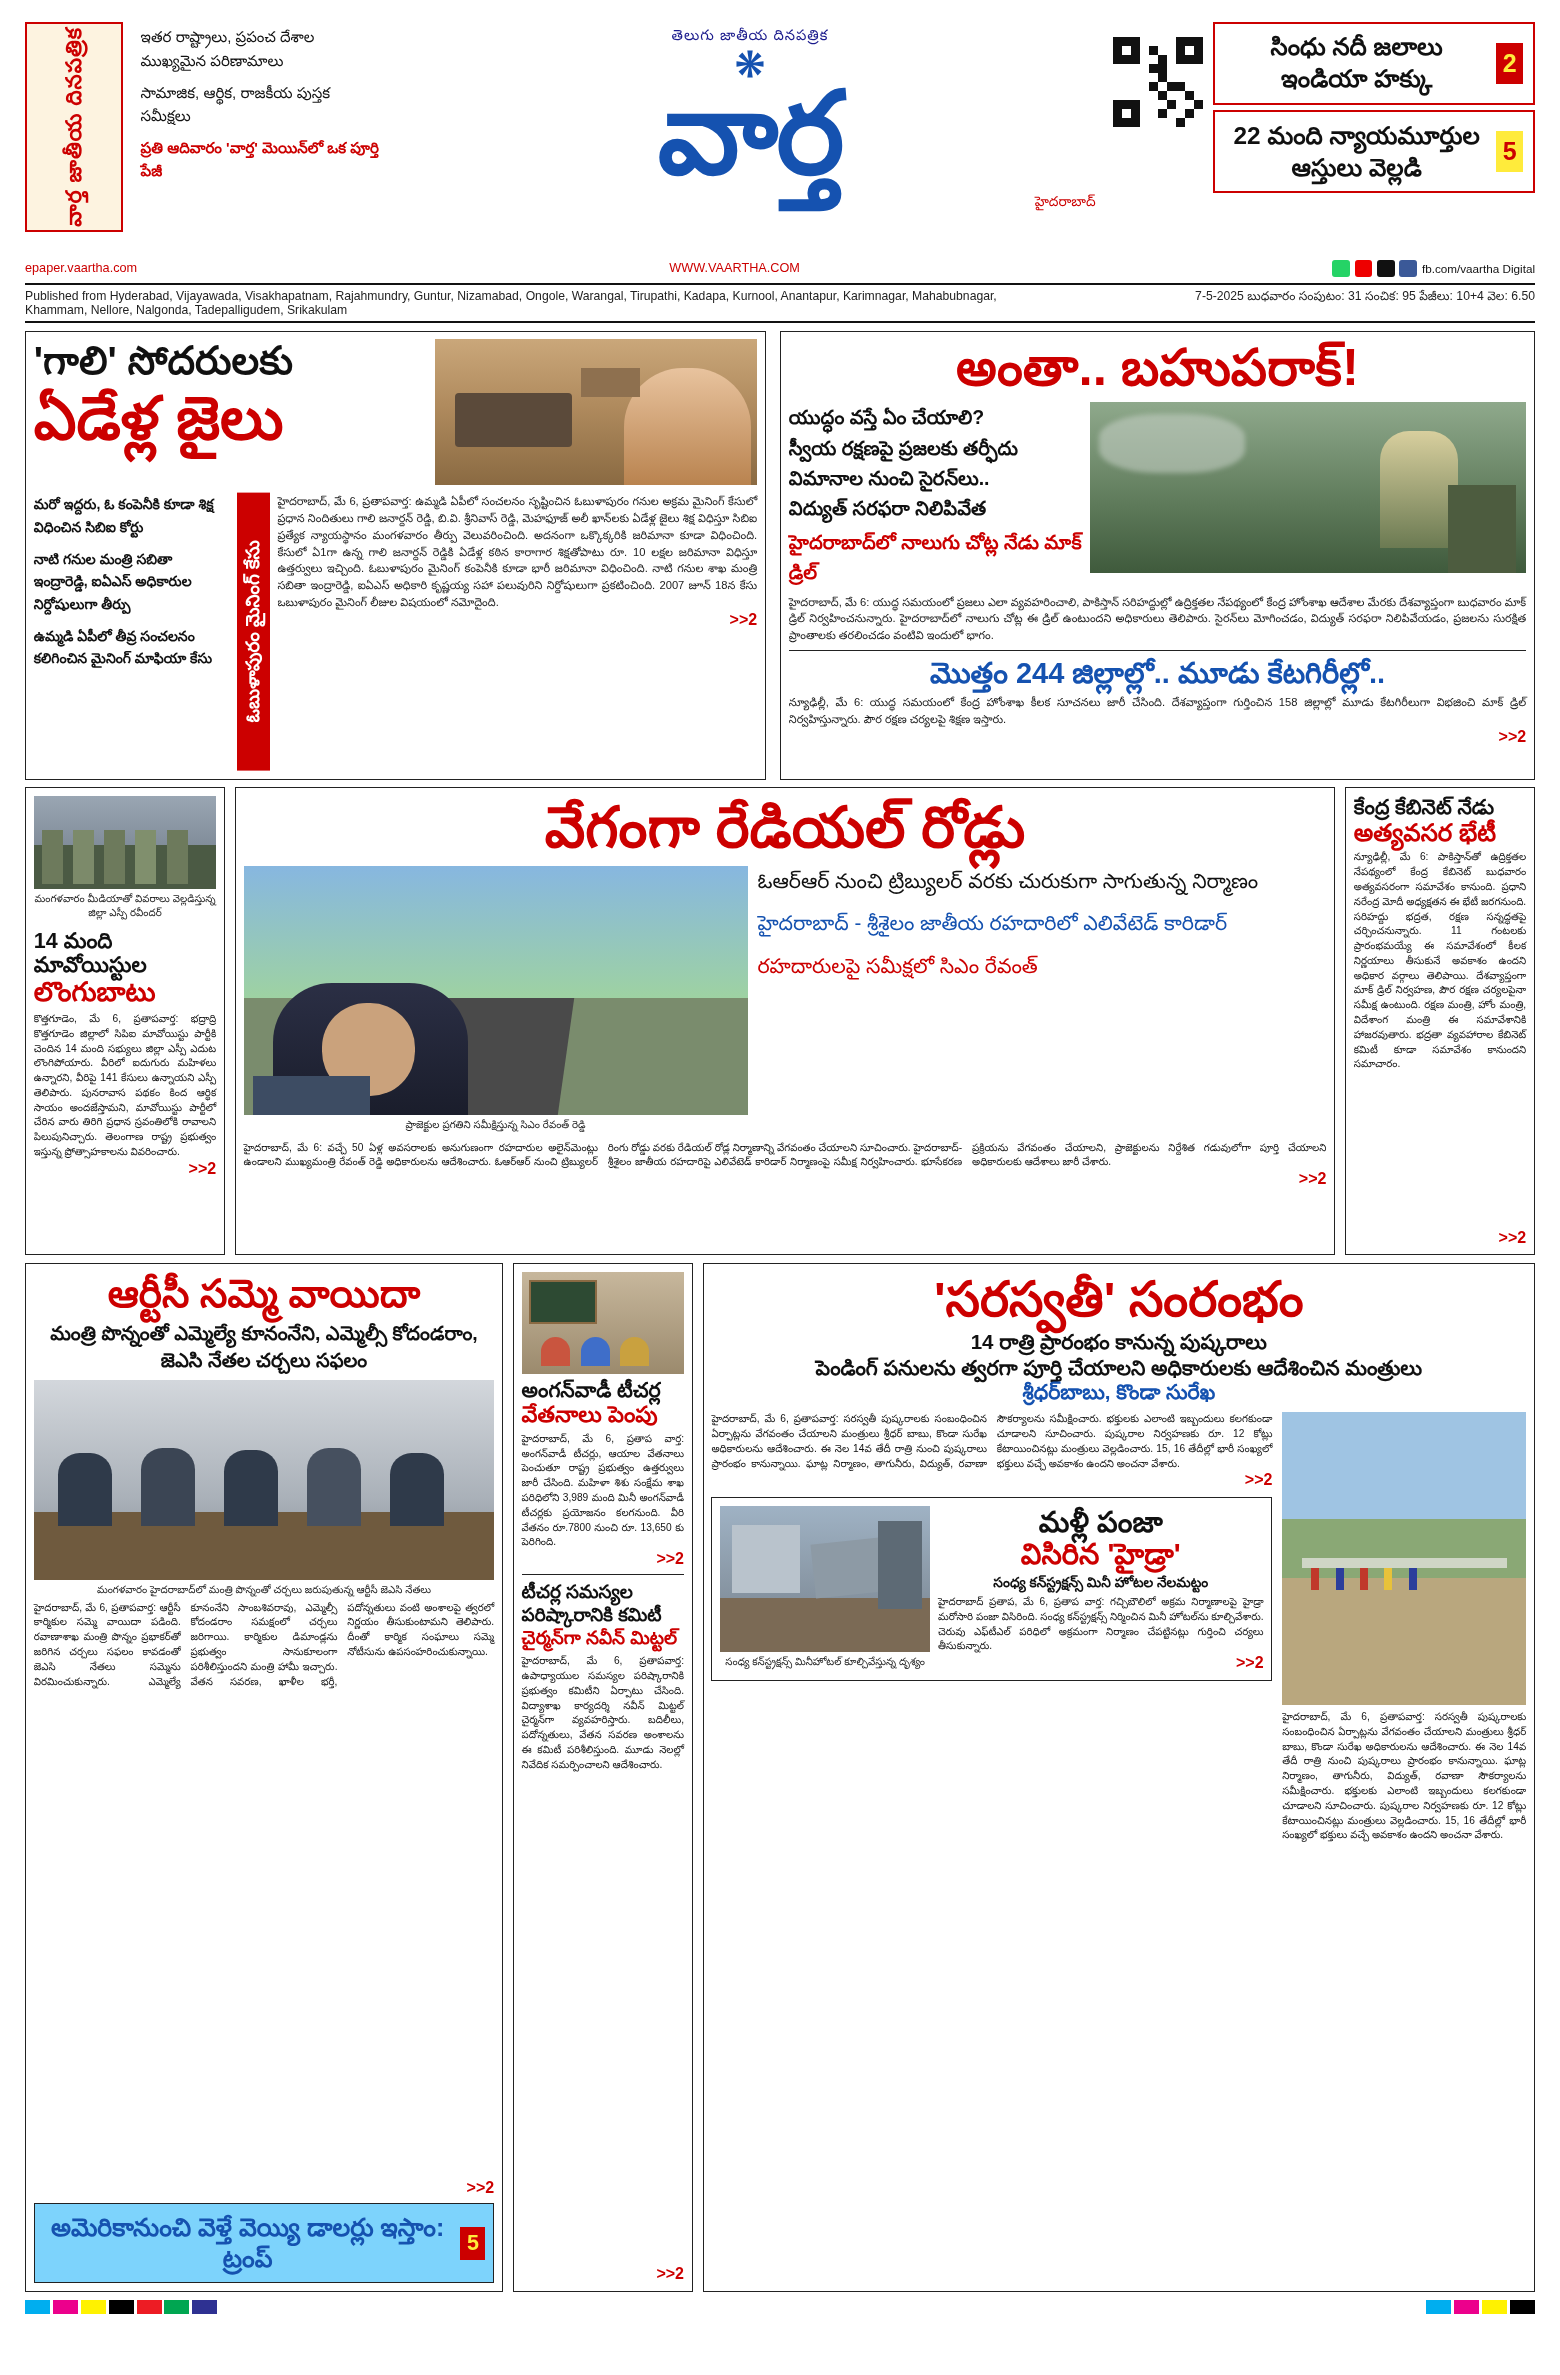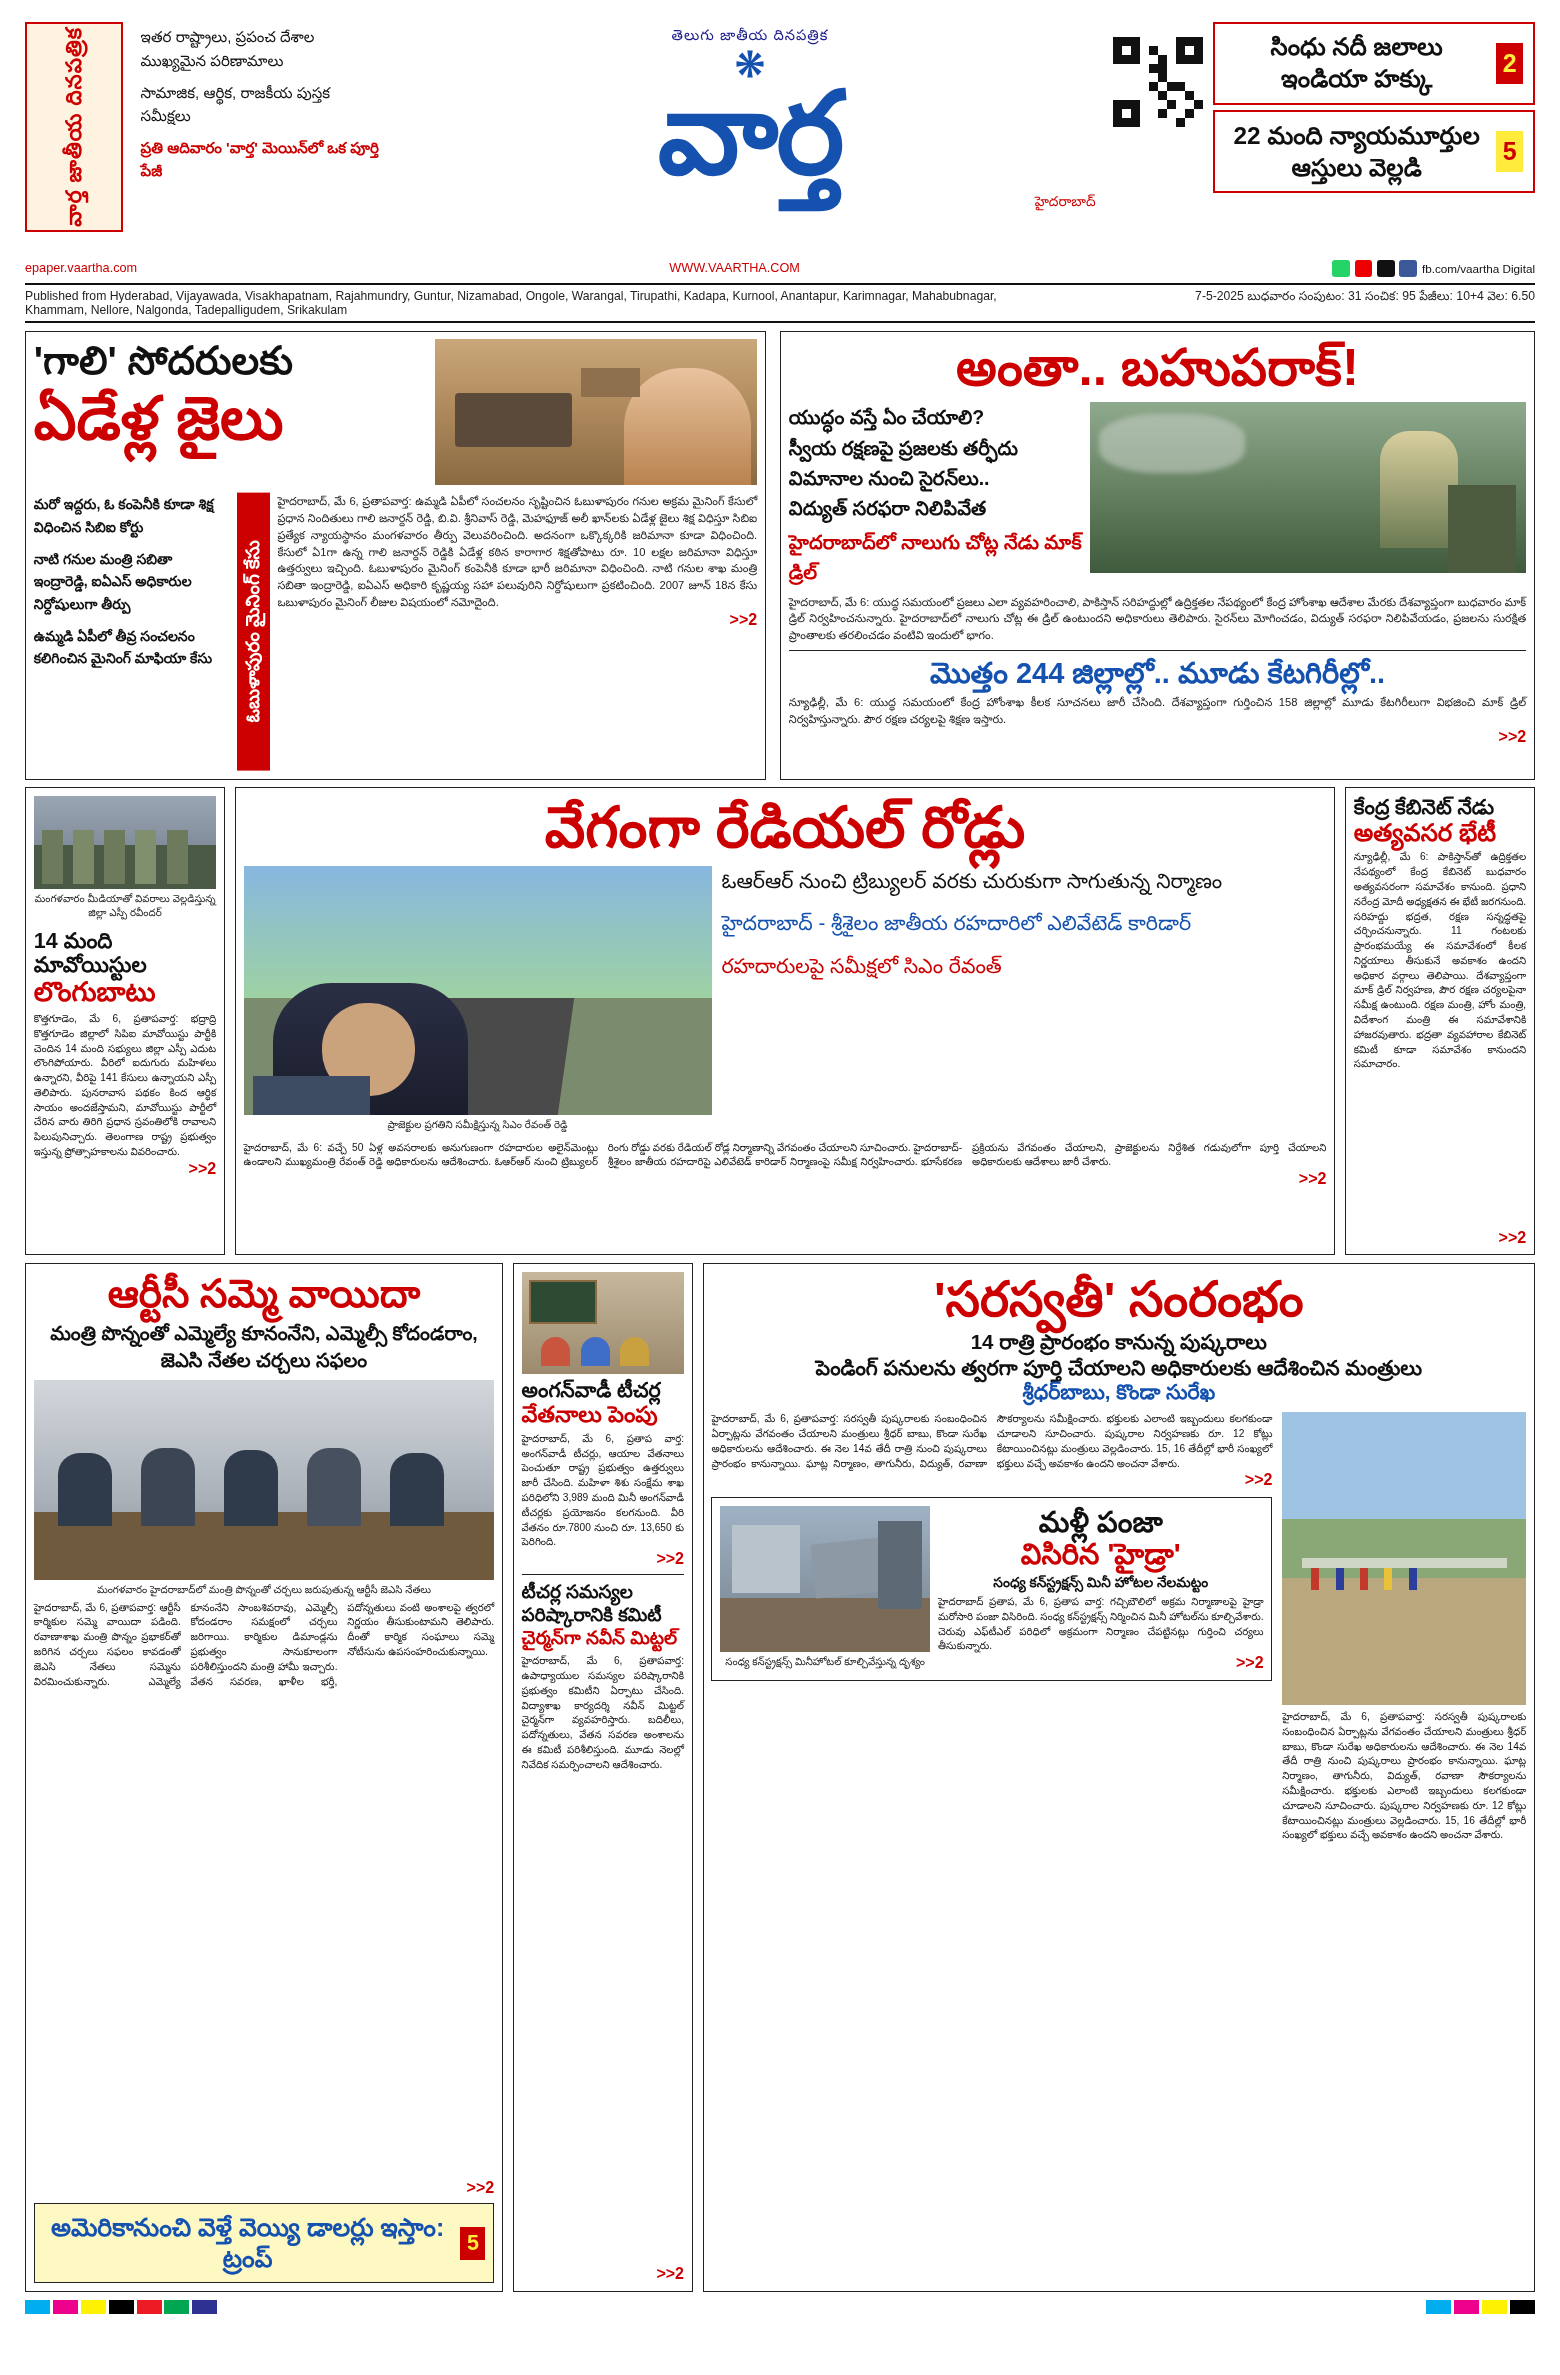--- a/index.html
+++ b/index.html
@@ -236,21 +236,21 @@
       <div class="cap">మంగళవారం మీడియాతో వివరాలు వెల్లడిస్తున్న జిల్లా ఎస్పీ రవీందర్</div>
       <div class="hd-te" style="font-size:21.5px; margin-top:9px;">14 మంది మావోయిస్టుల</div>
       <div class="hd-te red" style="font-size:27px;">లొంగుబాటు</div>
       <div class="tiny" style="margin-top:4.9px;">కొత్తగూడెం, మే 6, ప్రతాపవార్త: భద్రాద్రి కొత్తగూడెం జిల్లాలో సిపిఐ మావోయిస్టు పార్టీకి చెందిన 14 మంది సభ్యులు జిల్లా ఎస్పీ ఎదుట లొంగిపోయారు. వీరిలో ఐదుగురు మహిళలు ఉన్నారని, వీరిపై 141 కేసులు ఉన్నాయని ఎస్పీ తెలిపారు. పునరావాస పథకం కింద ఆర్థిక సాయం అందజేస్తామని, మావోయిస్టు పార్టీలో చేరిన వారు తిరిగి ప్రధాన స్రవంతిలోకి రావాలని పిలుపునిచ్చారు. తెలంగాణ రాష్ట్ర ప్రభుత్వం ఇస్తున్న ప్రోత్సాహకాలను వివరించారు.</div>
       <div class="more" style="text-align:right;">&gt;&gt;2</div>
     </div>
 
     <div class="box" style="flex:1; display:flex; flex-direction:column;">
       <div class="hd-te red" style="font-size:57px; text-align:center;">వేగంగా రేడియల్ రోడ్లు</div>
       <div style="display:flex; gap:9.8px; margin-top:5.9px;">
-        <div style="width:468px;">
+        <div style="width:504px;">
           <div class="photo road" style="height:249px; position:relative;">
             <div style="position:absolute;left:0;bottom:0;width:100%;height:117px;background:#7a8c6d;"></div>
             <div style="position:absolute;left:146px;bottom:0;width:176px;height:117px;background:#4a4a4a;transform:skewX(-8deg);"></div>
             <div style="position:absolute;left:29px;top:117px;width:195px;height:132px;background:linear-gradient(180deg,#2b2f45,#1a1d2b);border-radius:59px 59px 0 0;"></div>
             <div style="position:absolute;left:78px;top:137px;width:93px;height:93px;background:#caa27c;border-radius:48%;"></div>
             <div style="position:absolute;left:9.8px;bottom:0;width:117px;height:39px;background:#3d4c63;"></div>
           </div>
           <div class="cap">ప్రాజెక్టుల ప్రగతిని సమీక్షిస్తున్న సిఎం రేవంత్ రెడ్డి</div>
         </div>
         <div style="flex:1; font-size:20.5px; font-weight:normal; line-height:1.5; color:#111;">
@@ -283,21 +283,21 @@
         <div style="position:absolute;left:24.4px;top:73px;width:54px;height:73px;background:#2f3a4a;border-radius:21.5px 21.5px 0 0;"></div>
         <div style="position:absolute;left:107px;top:68px;width:54px;height:78px;background:#3b4554;border-radius:21.5px 21.5px 0 0;"></div>
         <div style="position:absolute;left:190px;top:70px;width:54px;height:76px;background:#2f3a4a;border-radius:21.5px 21.5px 0 0;"></div>
         <div style="position:absolute;left:273px;top:68px;width:54px;height:78px;background:#46505f;border-radius:21.5px 21.5px 0 0;"></div>
         <div style="position:absolute;left:356px;top:73px;width:54px;height:73px;background:#2f3a4a;border-radius:21.5px 21.5px 0 0;"></div>
       </div>
       <div class="cap">మంగళవారం హైదరాబాద్‌లో మంత్రి పొన్నంతో చర్చలు జరుపుతున్న ఆర్టీసీ జెఎసి నేతలు</div>
       <div class="tiny" style="flex:1; column-count:3; column-gap:9.8px; margin-top:3.9px;">హైదరాబాద్, మే 6, ప్రతాపవార్త: ఆర్టీసీ కార్మికుల సమ్మె వాయిదా పడింది. రవాణాశాఖ మంత్రి పొన్నం ప్రభాకర్‌తో జరిగిన చర్చలు సఫలం కావడంతో జెఎసి నేతలు సమ్మెను విరమించుకున్నారు. ఎమ్మెల్యే కూనంనేని సాంబశివరావు, ఎమ్మెల్సీ కోదండరాం సమక్షంలో చర్చలు జరిగాయి. కార్మికుల డిమాండ్లను ప్రభుత్వం సానుకూలంగా పరిశీలిస్తుందని మంత్రి హామీ ఇచ్చారు. వేతన సవరణ, ఖాళీల భర్తీ, పదోన్నతులు వంటి అంశాలపై త్వరలో నిర్ణయం తీసుకుంటామని తెలిపారు. దీంతో కార్మిక సంఘాలు సమ్మె నోటీసును ఉపసంహరించుకున్నాయి.</div>
       <div class="more" style="text-align:right;">&gt;&gt;2</div>
 
-      <div class="sbox" style="display:flex; align-items:center; gap:7.8px; background:#fef9c3; padding:7.8px; margin-top:5.9px;">
+      <div class="sbox" style="display:flex; align-items:center; gap:7.8px; background:#7dd3fc; padding:7.8px; margin-top:5.9px;">
         <div class="hd-te blue" style="flex:1; font-size:25px; text-align:center; line-height:1.25;">అమెరికానుంచి వెళ్తే వెయ్యి డాలర్లు ఇస్తాం: ట్రంప్</div>
         <div class="pgbadge">5</div>
       </div>
     </div>
 
     <div class="box" style="width:180px; display:flex; flex-direction:column;">
       <div class="photo class" style="height:102px; position:relative;">
         <div style="position:absolute;left:7.8px;top:7.8px;width:68px;height:44px;background:#2d4a33;border:2.9px solid #8a6a43;"></div>
         <div style="position:absolute;left:19.5px;bottom:7.8px;width:29px;height:29px;background:#c9553f;border-radius:50% 50% 0 0;"></div>
         <div style="position:absolute;left:59px;bottom:7.8px;width:29px;height:29px;background:#3f6ec9;border-radius:50% 50% 0 0;"></div>

